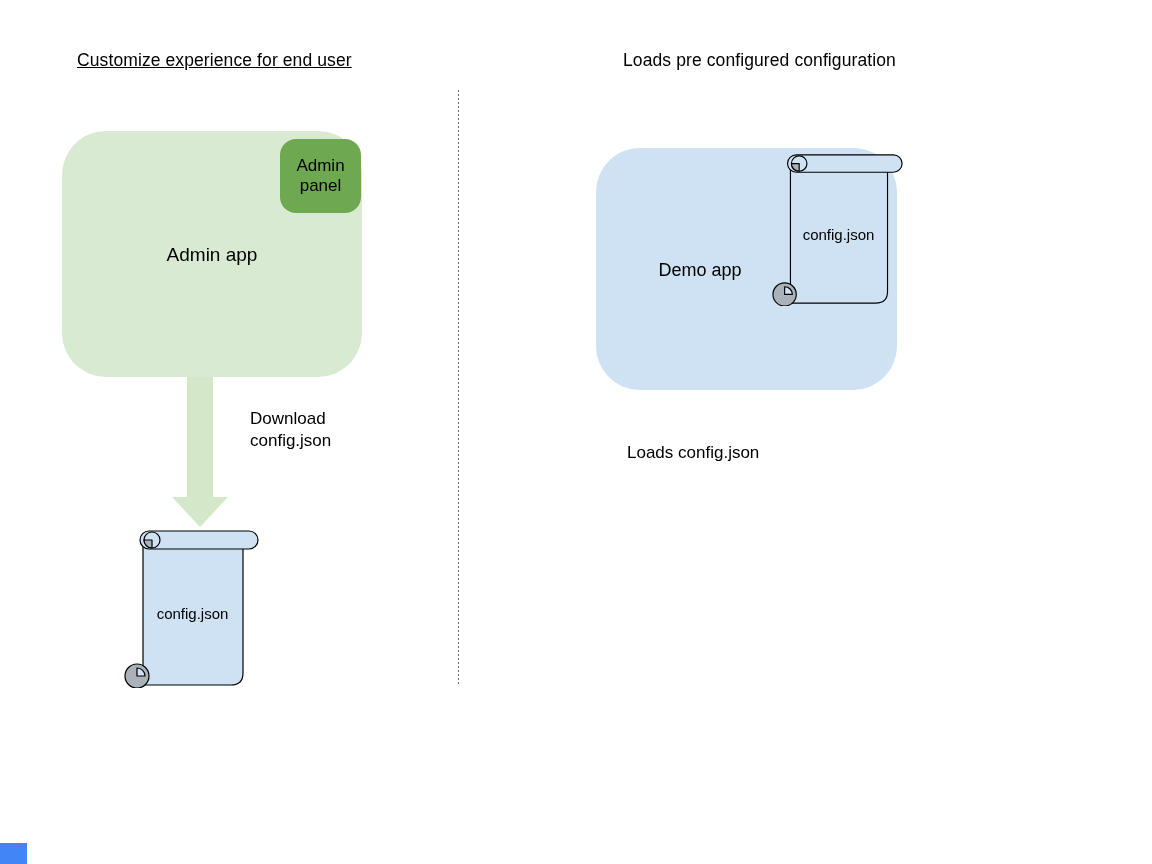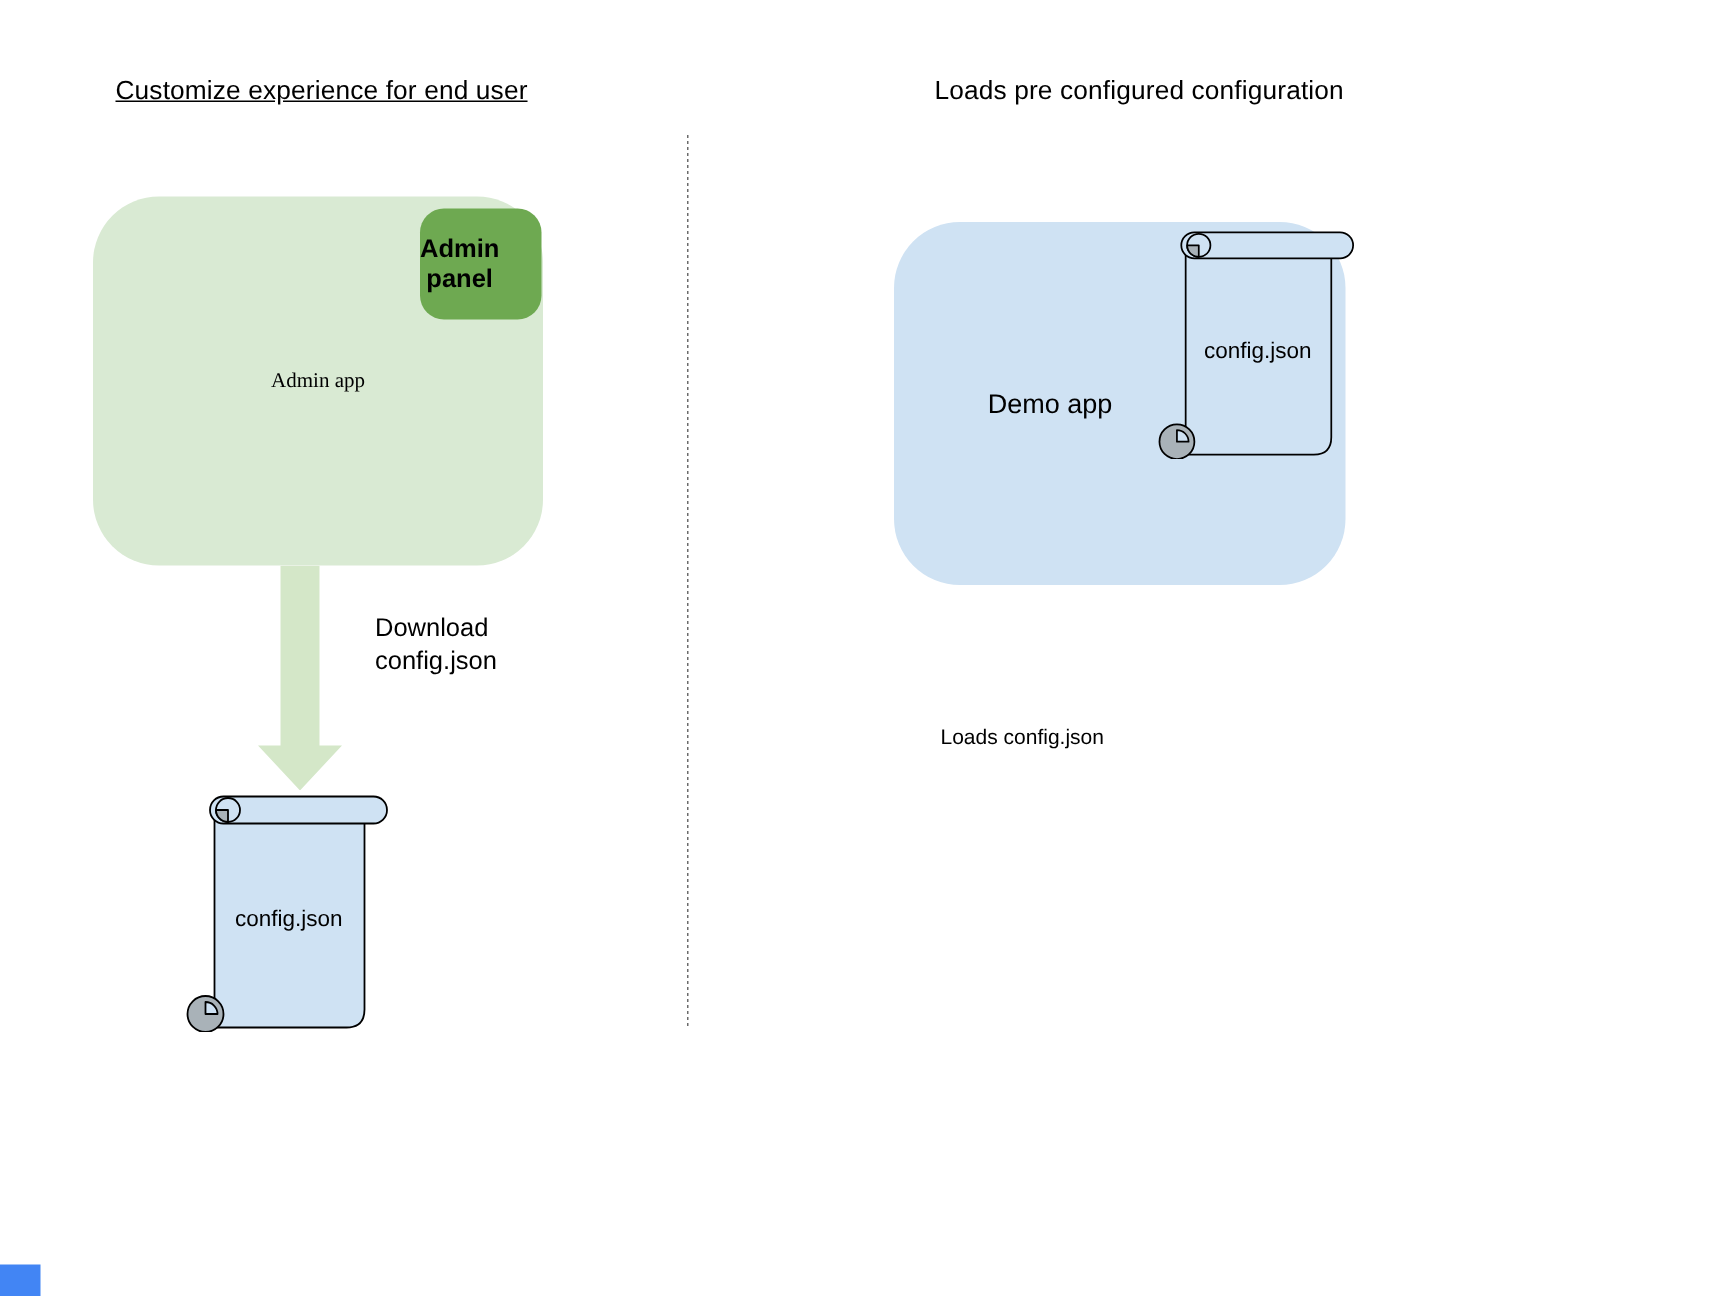--- a/index.html
+++ b/index.html
@@ -42,33 +42,32 @@
     position: absolute;
     left: 62px; top: 131px;
     width: 300px; height: 246px;
     background: var(--light-green, #d9ead3);
     border-radius: 44px;
   }
   .admin-app-label {
     position: absolute;
     left: 212px; top: 255px;
     transform: translate(-50%, -50%);
-    font-size: 14px;
+    font-size: 19px;
     white-space: nowrap;
-    font-family: Liberation Serif, serif;
   }
   .admin-panel {
     position: absolute;
     left: 280px; top: 139px;
     width: 81px; height: 74px;
     background: var(--dark-green, #6ea951);
     border-radius: 16px;
     display: flex;
     align-items: center;
-    font-weight: bold;
+    justify-content: center;
   }
   .admin-panel-label {
     font-size: 17px;
     line-height: 20px;
     text-align: center;
     white-space: pre-line;
   }
 
   .arrow {
     position: absolute;
@@ -98,23 +97,22 @@
     left: 700px; top: 270px;
     transform: translate(-50%, -50%);
     font-size: 18px;
     white-space: nowrap;
     text-align: center;
   }
 
   .loads-label {
     position: absolute;
     left: 627px; top: 443px;
-    font-size: 14px;
+    font-size: 17px;
     white-space: nowrap;
-    margin-top: 40px;
   }
 
   .scroll { position: absolute; }
   .scroll svg { display: block; width: 100%; height: 100%; }
   .scroll-left  { left: 124px; top: 528px; width: 137px; height: 160px; }
   .scroll-right { left: 772px; top: 152px; width: 133px; height: 154px; }
   .scroll-label {
     position: absolute;
     left: 0; top: 53%;
     width: 100%;

